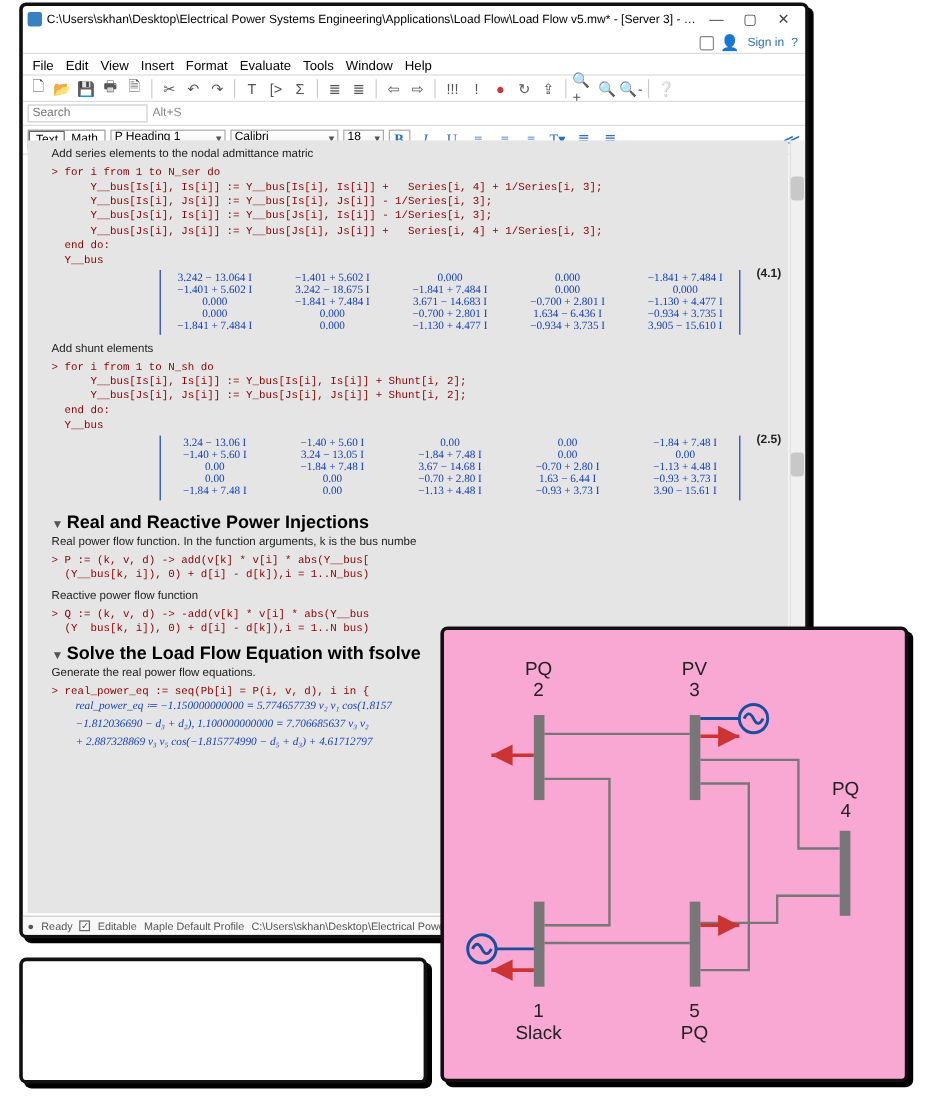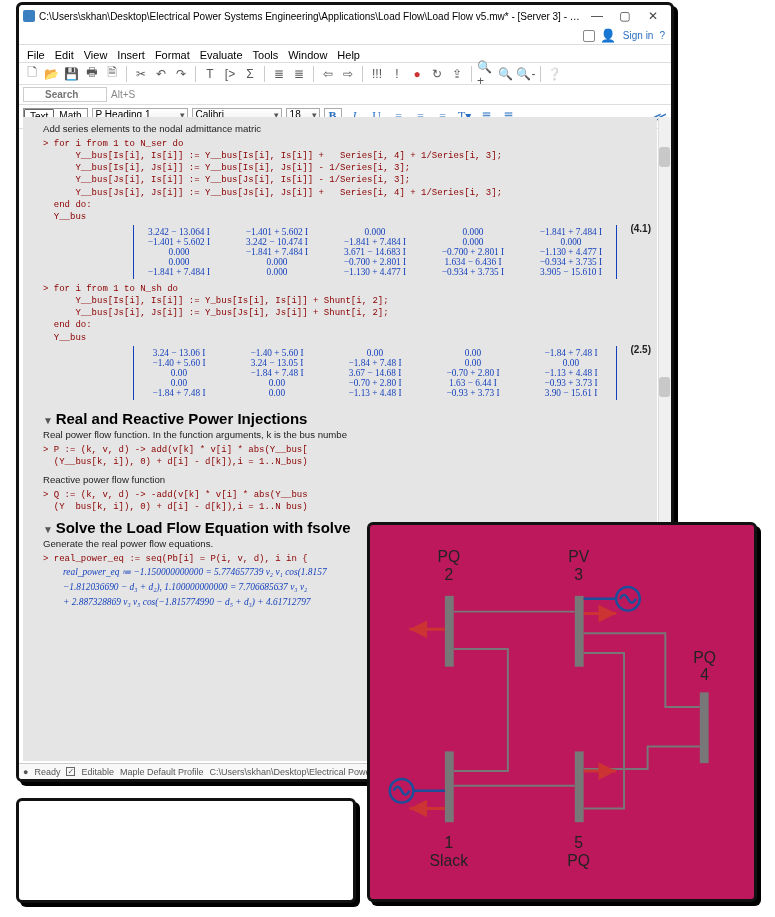--- a/index.html
+++ b/index.html
@@ -19,21 +19,21 @@
   .signin-row .person { color: #888; font-size: 13px; }
 
   .menubar { display: flex; gap: 2px; padding: 0 4px; height: 18px; align-items: flex-end; font-size: 11px; border-bottom: 1px solid #ddd; }
   .menubar span { padding: 1px 4px; }
 
   .toolbar-row { display: flex; align-items: center; gap: 2px; padding: 2px 4px; border-bottom: 1px solid #ddd; height: 22px; }
   .tbtn { width: 18px; height: 18px; display: flex; align-items: center; justify-content: center; color: #555; font-size: 12px; border-radius: 2px; }
   .sep { width: 1px; height: 16px; background: #ccc; margin: 0 3px; }
 
   .search-row { display: flex; align-items: center; gap: 4px; padding: 2px 4px; border-bottom: 1px solid #ddd; height: 20px; font-size: 10px; color: #888; }
-  .search { border: 1px solid #ccc; height: 15px; width: 84px; padding: 0 21px; font-size: 10px; color: #888; font-weight: bold; }
+  .search { border: 1px solid #ccc; height: 15px; width: 100px; padding: 0 3px; font-size: 10px; color: #888; }
 
   .fmt-row { display: flex; align-items: center; gap: 4px; padding: 2px 4px; border-bottom: 1px solid #ddd; height: 24px; font-size: 10px; }
   .textmath { border: 1px solid #999; display: flex; }
   .textmath span { padding: 1px 5px; font-size: 10px; }
   .textmath span:first-child { border: 1px solid #666; border-radius: 1px; }
   .select { border: 1px solid #aaa; height: 17px; font-size: 10px; padding: 0 14px 0 3px; background: linear-gradient(#fff,#eee); position: relative; }
   .select::after { content: "▾"; position: absolute; right: 2px; top: 1px; font-size: 9px; color: #555; }
   .fmt-btn { width: 18px; height: 18px; display: flex; align-items: center; justify-content: center; color: #2a6fbf; font-size: 12px; font-family: Georgia, serif; }
   .fmt-btn.bold { font-weight: bold; border: 1px solid #aaa; }
   .fmt-row .spacer { flex: 1; }
@@ -52,21 +52,21 @@
   .mcell { width: 78px; text-align: center; white-space: nowrap; }
   .eqnum { float: right; color: #222; font-weight: bold; font-size: 10px; margin-right: -24px; }
   .section-h { font-weight: bold; font-size: 15px; margin: 6px 0 2px 0; }
   .section-h::before { content: "▼ "; color: #555; font-size: 10px; }
   .blueeq { font-family: Georgia, serif; color: #133fbb; font-style: italic; font-size: 9.4px; line-height: 1.6; padding-left: 20px; }
 
   .statusbar { position: absolute; bottom: 0; left: 0; right: 0; height: 16px; border-top: 1px solid #ccc; display: flex; align-items: center; gap: 6px; padding: 0 4px; font-size: 9px; color: #555; background: #f8f8f8; }
   .checkbox { width: 9px; height: 9px; border: 1px solid #666; display: inline-flex; align-items: center; justify-content: center; font-size: 8px; }
 
   
-  .diagram { position: absolute; left: 367px; top: 522px; width: 390px; height: 380px; background: #be185d; border: 3px solid #111; border-radius: 6px; box-shadow: 4px 4px 0 #000; }
+  .diagram { position: absolute; left: 367px; top: 522px; width: 390px; height: 380px; background: #f9a8d4; border: 3px solid #111; border-radius: 6px; box-shadow: 4px 4px 0 #000; }
   .diagram svg { width: 100%; height: 100%; }
 
   
   .bottomcard { position: absolute; left: 16px; top: 798px; width: 340px; height: 105px; border: 3px solid #111; border-radius: 6px; background: #fff; box-shadow: 4px 4px 0 #000; }
 </style>
 </head>
 <body>
 
 <div class="outer">
   <div class="maple">
@@ -176,21 +176,21 @@
             <span class="eqnum">(4.1)</span>
           </div>
         <div class="matrix" id="m1"><div class="mrow">
               <span class="mcell">3.242 − 13.064 I</span>
               <span class="mcell">−1.401 + 5.602 I</span>
               <span class="mcell">0.000</span>
               <span class="mcell">0.000</span>
               <span class="mcell">−1.841 + 7.484 I</span>
             </div><div class="mrow">
               <span class="mcell">−1.401 + 5.602 I</span>
-              <span class="mcell">3.242 − 10.474 I</span>
+              <span class="mcell">3.242 − 18.675 I</span>
               <span class="mcell">−1.841 + 7.484 I</span>
               <span class="mcell">0.000</span>
               <span class="mcell">0.000</span>
             </div><div class="mrow">
               <span class="mcell">0.000</span>
               <span class="mcell">−1.841 + 7.484 I</span>
               <span class="mcell">3.671 − 14.683 I</span>
               <span class="mcell">−0.700 + 2.801 I</span>
               <span class="mcell">−1.130 + 4.477 I</span>
             </div><div class="mrow">
@@ -200,20 +200,21 @@
               <span class="mcell">1.634 − 6.436 I</span>
               <span class="mcell">−0.934 + 3.735 I</span>
             </div><div class="mrow">
               <span class="mcell">−1.841 + 7.484 I</span>
               <span class="mcell">0.000</span>
               <span class="mcell">−1.130 + 4.477 I</span>
               <span class="mcell">−0.934 + 3.735 I</span>
               <span class="mcell">3.905 − 15.610 I</span>
             </div></div>
 
+        <div class="plain">Add shunt elements</div>
         <div class="code">&gt; for i from 1 to N_sh do
       Y__bus[Is[i], Is[i]] := Y_bus[Is[i], Is[i]] + Shunt[i, 2];
       Y__bus[Js[i], Js[i]] := Y_bus[Js[i], Js[i]] + Shunt[i, 2];
   end do:
   Y__bus</div>
         <div>
             <span class="eqnum">(2.5)</span>
           </div>
         <div class="matrix" id="m2"><div class="mrow">
               <span class="mcell">3.24 − 13.06 I</span>

